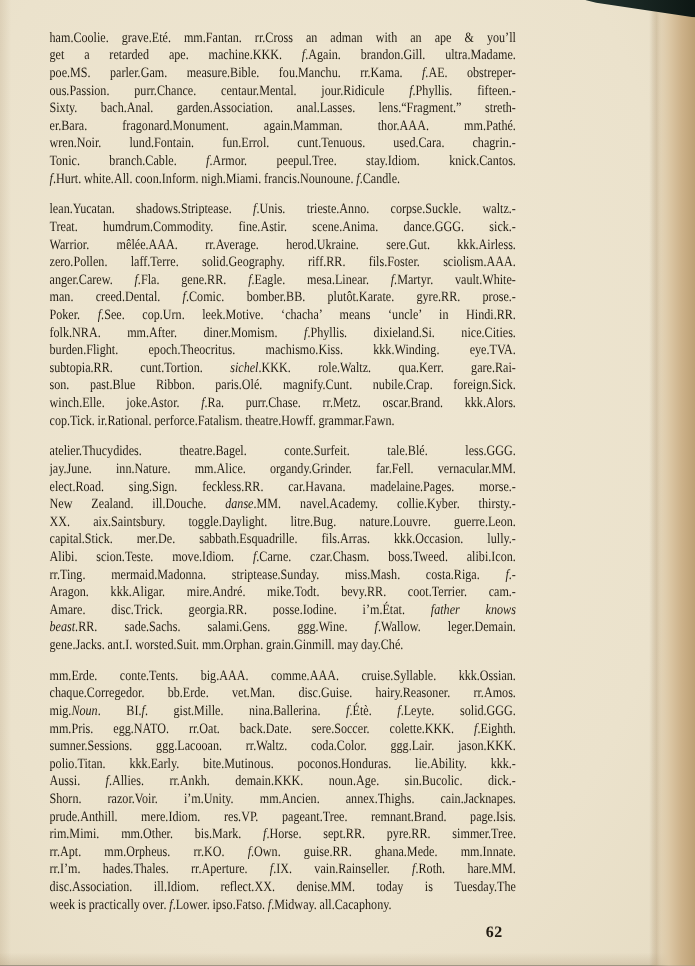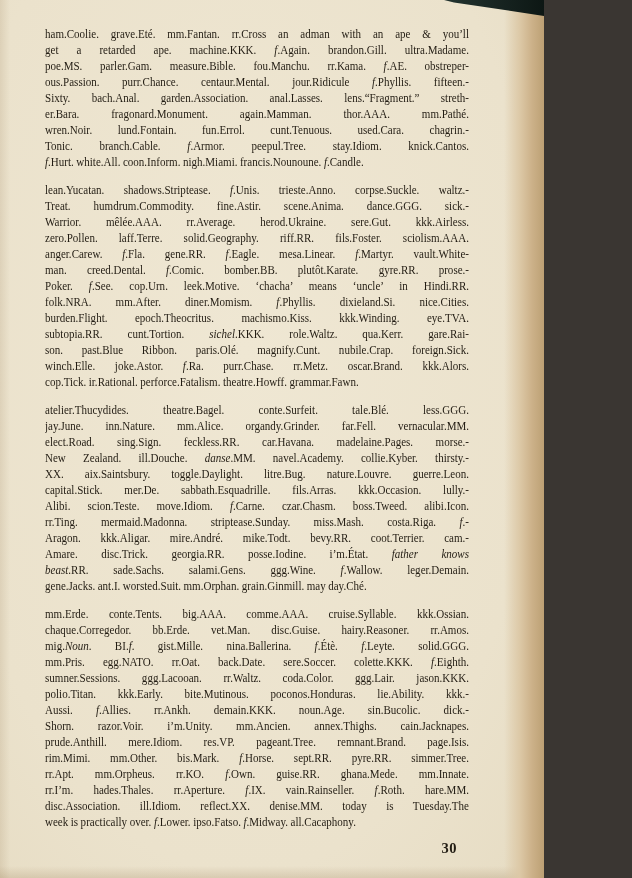--- a/index.html
+++ b/index.html
@@ -1,18 +1,18 @@
 <!DOCTYPE html>
 <html><head>
 <meta charset="utf-8">
 <style>
   html, body { margin: 0; padding: 0; background: #3a3632; }
   .book-page {
     position: relative;
-    width: 544px;
+    width: 632px;
     height: 878px;
     overflow: hidden;
     background:
       linear-gradient(to left, #bca074 0px, #ccb189 12px, #dcc8a6 24px, rgba(220,200,166,0) 40px),
       linear-gradient(to right, rgba(130,100,60,0) 590px, rgba(130,100,60,0.25) 597px, rgba(130,100,60,0.04) 601px, rgba(130,100,60,0) 605px),
       linear-gradient(to top, rgba(140,110,70,0.20) 0px, rgba(140,110,70,0) 12px),
       linear-gradient(to right, rgba(140,110,70,0.15) 0px, rgba(140,110,70,0) 10px),
       radial-gradient(ellipse at 45% 40%, #efe7d3 0%, #ebe2cc 70%, #e6dcc3 100%);
     font-family: "Liberation Serif", serif;
   }
@@ -116,14 +116,14 @@
         <div class="line"><span>Shorn. razor.Voir. i’m.Unity. mm.Ancien. annex.Thighs. cain.Jacknapes.</span></div>
         <div class="line"><span>prude.Anthill. mere.Idiom. res.VP. pageant.Tree. remnant.Brand. page.Isis.</span></div>
         <div class="line"><span>rim.Mimi. mm.Other. bis.Mark. </span><span class="it">f</span><span>.Horse. sept.RR. pyre.RR. simmer.Tree.</span></div>
         <div class="line"><span>rr.Apt. mm.Orpheus. rr.KO. </span><span class="it">f</span><span>.Own. guise.RR. ghana.Mede. mm.Innate.</span></div>
         <div class="line"><span>rr.I’m. hades.Thales. rr.Aperture. </span><span class="it">f</span><span>.IX. vain.Rainseller. </span><span class="it">f</span><span>.Roth. hare.MM.</span></div>
         <div class="line"><span>disc.Association. ill.Idiom. reflect.XX. denise.MM. today is Tuesday.The</span></div>
         <div class="line last"><span>week is practically over. </span><span class="it">f</span><span>.Lower. ipso.Fatso. </span><span class="it">f</span><span>.Midway. all.Cacaphony.</span></div>
       </div>
   </div>
 
-  <div class="page-number">30</div>
+  <div class="page-number">62</div>
 </div>
 
 </body></html>

